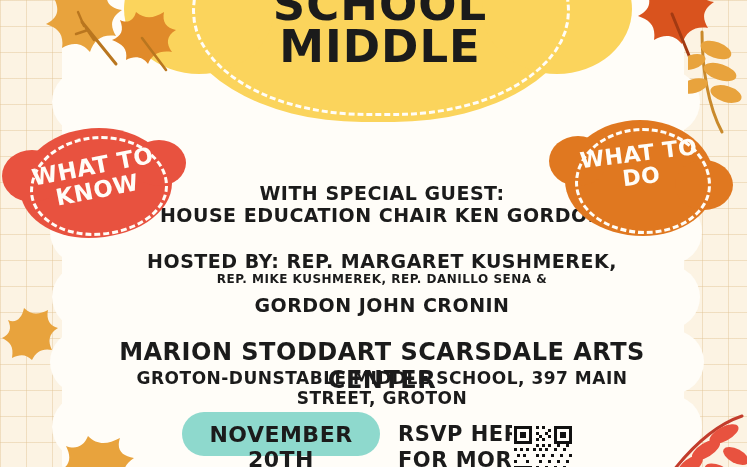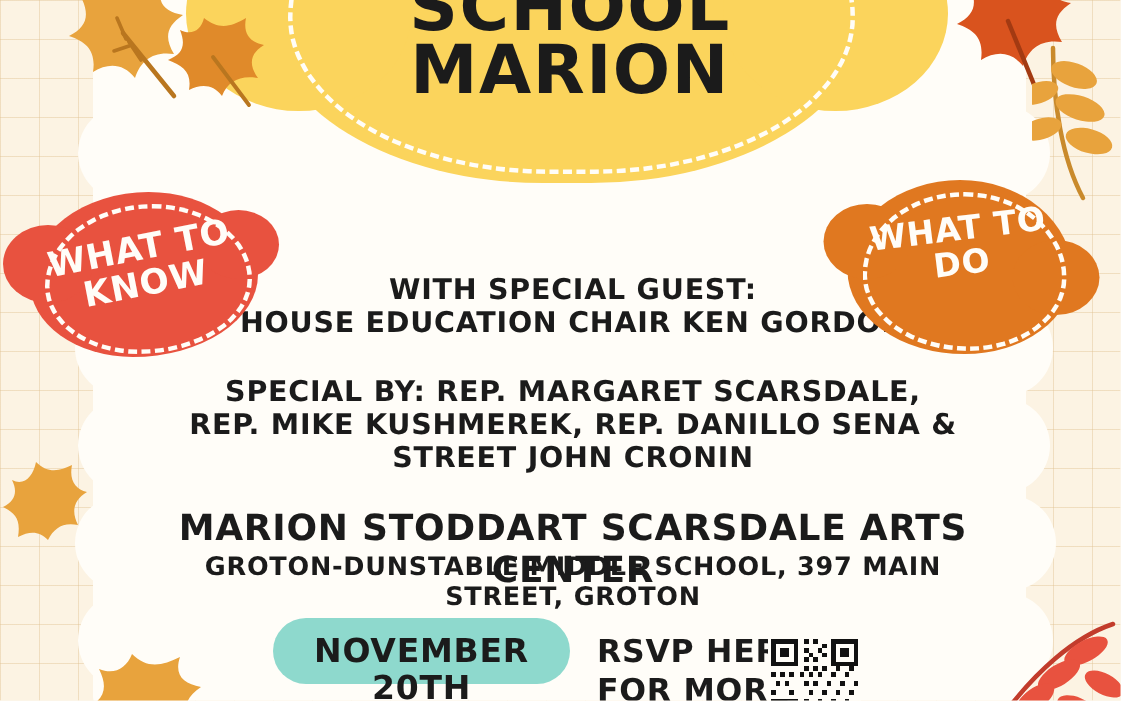--- a/index.html
+++ b/index.html
@@ -215,21 +215,21 @@
     text-align: center;
     color: #1b1b1b;
     font-weight: bold;
     letter-spacing: 0.5px;
     z-index: 6;
   }
   #guest-line1 { top: 182px; font-size: 19px; }
   #guest-line2 { top: 204px; font-size: 19px; }
 
   #host-line1 { top: 250px; font-size: 19px; }
-  #host-line2 { top: 272px; font-size: 19px; }
+  #host-line2 { top: 272px; font-size: 12px; }
   #host-line3 { top: 294px; font-size: 19px; }
 
   #venue-line1 { top: 338px; font-size: 24px; }
   #venue-line2 { top: 368px; font-size: 17px; }
 
   
   #date-pill {
     position: absolute;
     left: 182px;
     top: 412px;
@@ -379,43 +379,43 @@
       <path d="M30 8 C38 16 46 14 54 10 C52 20 56 26 64 28 C54 34 54 42 58 50
                C48 48 42 52 38 60 C32 54 26 54 18 58 C20 46 16 42 8 38
                C16 34 18 28 14 20 C22 24 28 18 30 8 Z" fill="#e8a33d"></path>
     </svg>
   </div>
 
   <div id="title-cloud"></div>
   <div id="title-cloud-dash"></div>
   <div id="title-text">
     <span class="l1">SCHOOL</span>
-    <span class="l2">MARION</span>
+    <span class="l2">MIDDLE</span>
   </div>
 
   <div id="blob-know"></div>
   <div id="blob-know-dash"></div>
   <div id="blob-know-text">
     <span>WHAT TO</span><br>
     <span>KNOW</span>
   </div>
 
   <div id="blob-do"></div>
   <div id="blob-do-dash"></div>
   <div id="blob-do-text">
     <span>WHAT TO</span><br>
     <span>DO</span>
   </div>
 
   <div class="body-block" id="guest-line1">WITH SPECIAL GUEST:</div>
   <div class="body-block" id="guest-line2">HOUSE EDUCATION CHAIR KEN GORDON</div>
 
-  <div class="body-block" id="host-line1">SPECIAL BY: REP. MARGARET SCARSDALE,</div>
+  <div class="body-block" id="host-line1">HOSTED BY: REP. MARGARET KUSHMEREK,</div>
   <div class="body-block" id="host-line2">REP. MIKE KUSHMEREK, REP. DANILLO SENA &amp;</div>
-  <div class="body-block" id="host-line3">STREET JOHN CRONIN</div>
+  <div class="body-block" id="host-line3">GORDON JOHN CRONIN</div>
 
   <div class="body-block" id="venue-line1">MARION STODDART SCARSDALE ARTS CENTER</div>
   <div class="body-block" id="venue-line2">GROTON-DUNSTABLE MIDDLE SCHOOL, 397 MAIN STREET, GROTON</div>
 
   <div id="date-pill"></div>
   <div id="date-text">NOVEMBER 20TH</div>
 
   <div id="rsvp-line1">RSVP HERE</div>
   <div id="rsvp-line2">FOR MORE</div>
 

